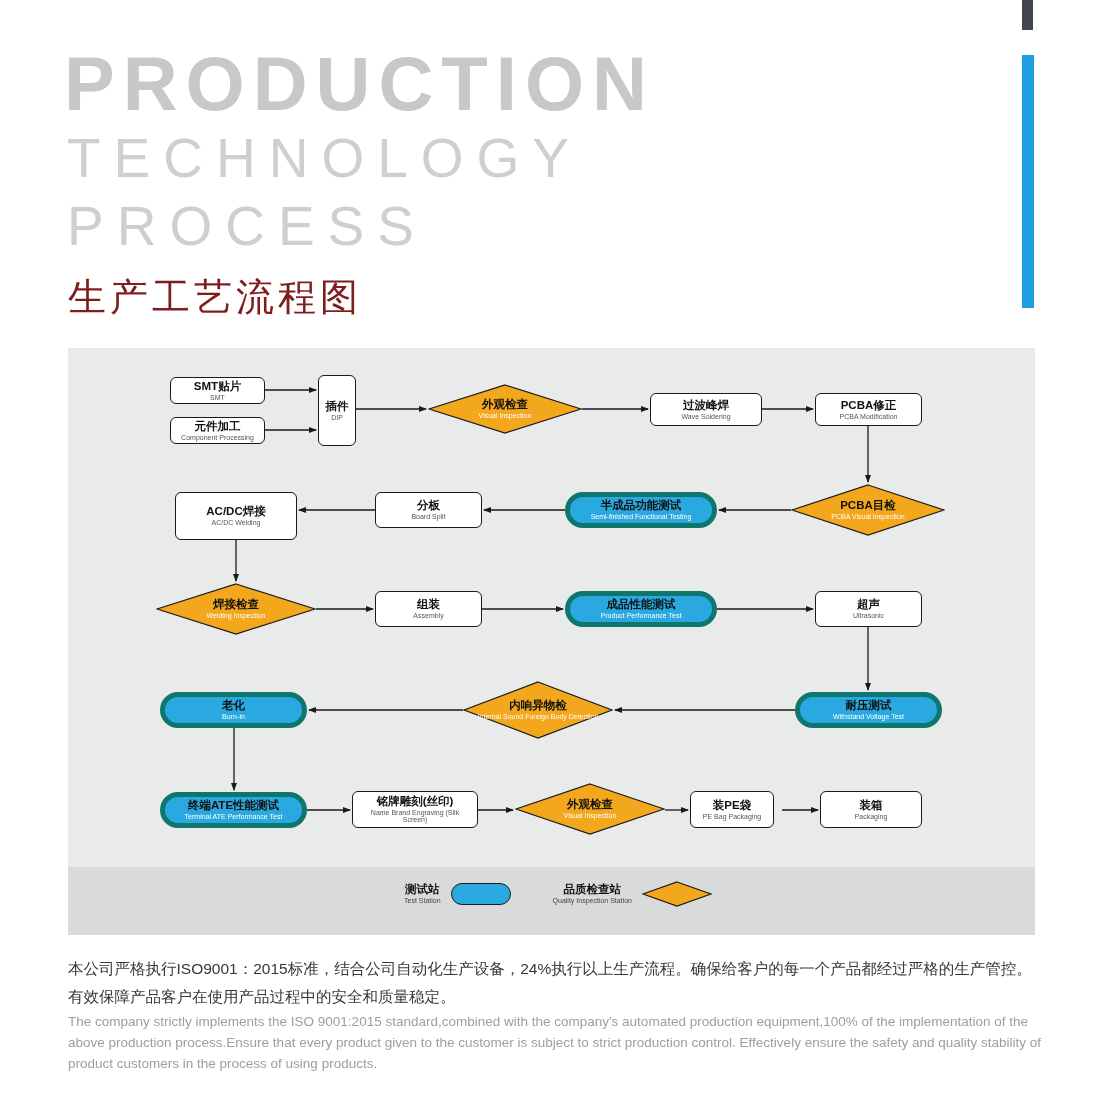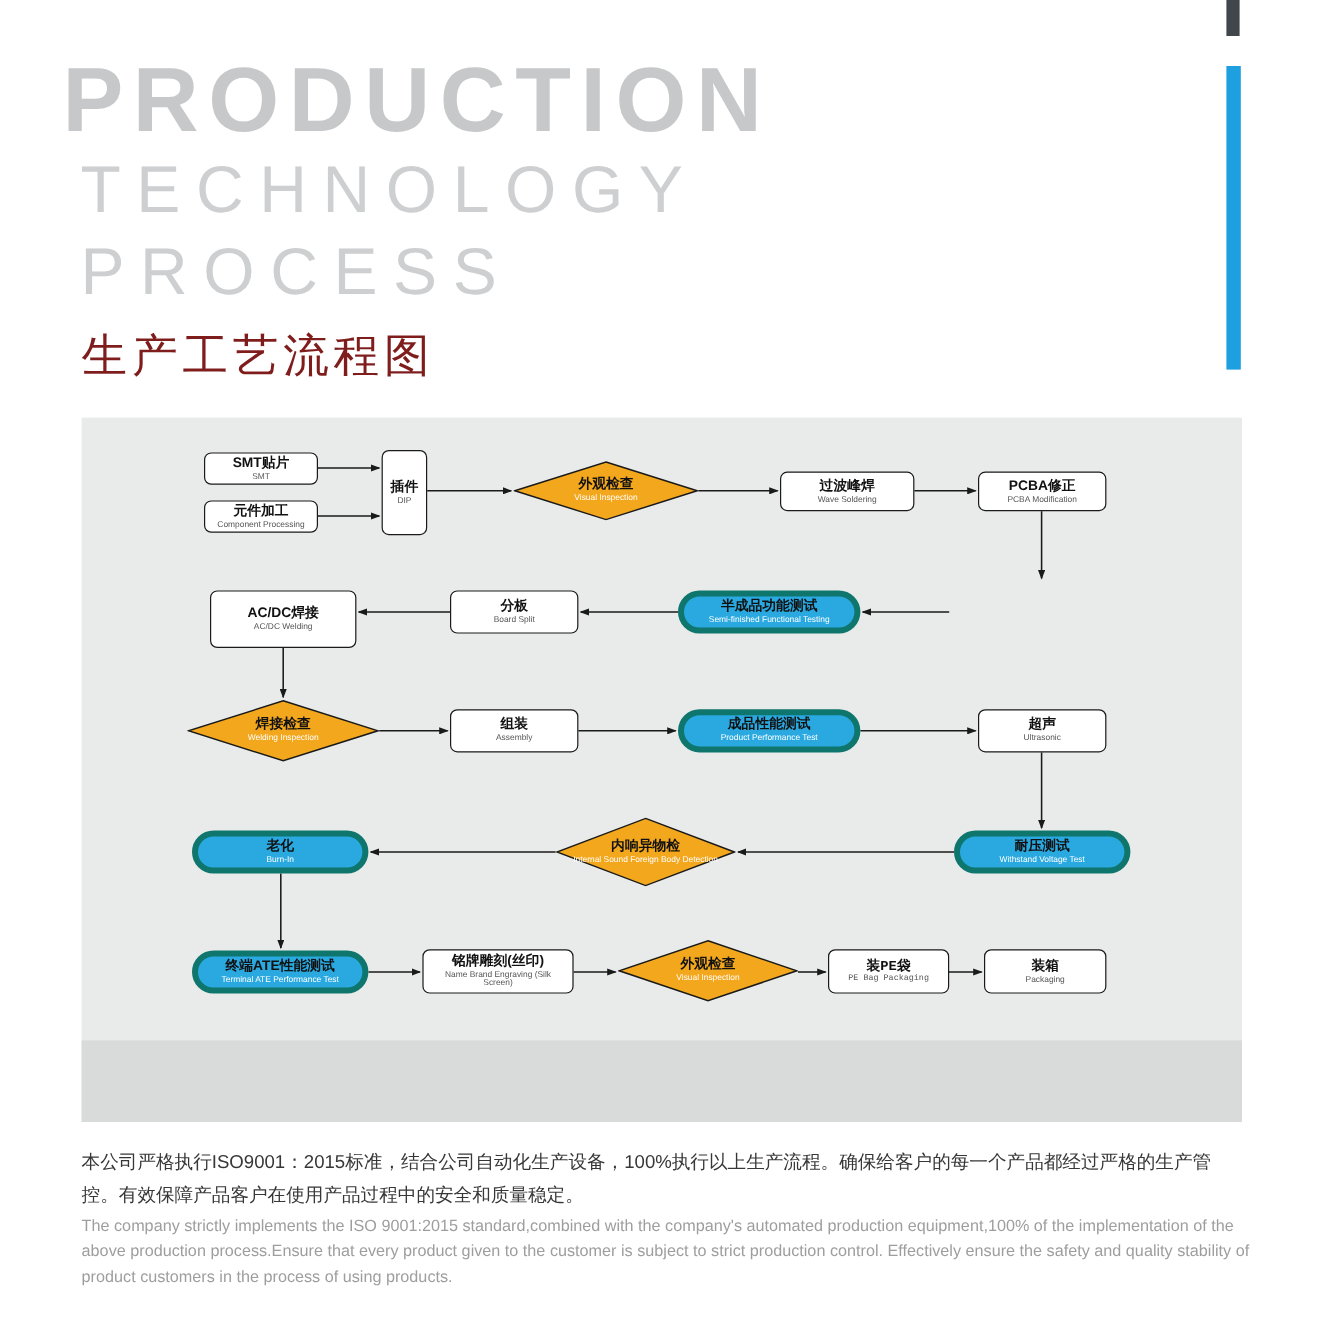--- a/index.html
+++ b/index.html
@@ -1,20 +1,20 @@
 <!DOCTYPE html>
 <html><head>
 <meta charset="utf-8">
 <style>
   * { margin:0; padding:0; box-sizing:border-box; }
   body { font-family:"Liberation Sans","DejaVu Sans",sans-serif; background:#ffffff; }
   .page { position:relative; width:1100px; height:1101px; background:#fff; overflow:hidden; }
 
   
-  .h-production { position:absolute; left:52px; top:46px; font-size:76px; font-weight:bold; letter-spacing:8px; color:#c6c8ca; line-height:1; }
+  .h-production { position:absolute; left:64px; top:46px; font-size:76px; font-weight:bold; letter-spacing:8px; color:#c6c8ca; line-height:1; }
   .h-technology { position:absolute; left:67px; top:131px; font-size:55px; letter-spacing:13px; color:#cdcfd1; line-height:1; }
   .h-process    { position:absolute; left:67px; top:199px; font-size:55px; letter-spacing:13px; color:#cdcfd1; line-height:1; }
   .h-zh         { position:absolute; left:68px; top:277px; font-size:38px; letter-spacing:4px; color:#7f1d1d; font-weight:500; line-height:1.1; }
   .top-dark-bar { position:absolute; left:1022px; top:0; width:11px; height:30px; background:#41464c; }
   .blue-bar     { position:absolute; left:1022px; top:55px; width:12px; height:253px; background:#1e9fe0; }
 
   
   .panel { position:absolute; left:68px; top:348px; width:967px; height:587px; background:#e9eaea; }
   .legend-strip { position:absolute; left:0; bottom:0; width:100%; height:68px; background:#d9dbdb; }
   #flow-arrows { position:absolute; left:0; top:0; z-index:1; }
@@ -121,20 +121,29 @@
             <div class="zh">过波峰焊</div>
             <div class="en">Wave Soldering</div>
           </div>
         </div>
         <div class="node process" style="left: 747px; top: 45px; width: 107px; height: 33px;">
           <div class="node-text">
             <div class="zh">PCBA修正</div>
             <div class="en">PCBA Modification</div>
           </div>
         </div>
+        <div class="node inspection" style="left: 723px; top: 136px; width: 154px; height: 52px;">
+          <svg width="154" height="52" viewBox="0 0 154 52">
+            <polygon points="77,1 153,26 77,51 1,26"></polygon>
+          </svg>
+          <div class="node-text">
+            <div class="zh">PCBA目检</div>
+            <div class="en">PCBA Visual Inspection</div>
+          </div>
+        </div>
         <div class="node test" style="left: 497px; top: 144px; width: 152px; height: 36px;">
           <div class="node-text">
             <div class="zh">半成品功能测试</div>
             <div class="en">Semi-finished Functional Testing</div>
           </div>
         </div>
         <div class="node process" style="left: 307px; top: 144px; width: 107px; height: 36px;">
           <div class="node-text">
             <div class="zh">分板</div>
             <div class="en">Board Split</div>
@@ -208,33 +217,53 @@
         </div>
         <div class="node inspection" style="left: 447px; top: 435px; width: 150px; height: 52px;">
           <svg width="150" height="52" viewBox="0 0 150 52">
             <polygon points="75,1 149,26 75,51 1,26"></polygon>
           </svg>
           <div class="node-text">
             <div class="zh">外观检查</div>
             <div class="en">Visual Inspection</div>
           </div>
         </div>
-        <div class="node process" style="left: 622px; top: 443px; width: 101px; height: 37px; font-family: Liberation Mono, monospace;">
+        <div class="node process" style="left: 622px; top: 443px; width: 84px; height: 37px;">
           <div class="node-text">
             <div class="zh">装PE袋</div>
             <div class="en">PE Bag Packaging</div>
           </div>
         </div>
         <div class="node process" style="left: 752px; top: 443px; width: 102px; height: 37px;">
           <div class="node-text">
             <div class="zh">装箱</div>
             <div class="en">Packaging</div>
           </div>
         </div>
       </div>
 
     <div class="legend-strip"></div>
+    <div class="legend">
+      <div class="legend-item">
+        <div class="legend-label">
+          <div class="zh">测试站</div>
+          <div class="en">Test Station</div>
+        </div>
+        <div class="legend-pill"></div>
+      </div>
+      <div class="legend-item">
+        <div class="legend-label">
+          <div class="zh">品质检查站</div>
+          <div class="en">Quality Inspection Station</div>
+        </div>
+        <div class="legend-diamond">
+          <svg width="70" height="26" viewBox="0 0 70 26">
+              <polygon points="35,1 69,13 35,25 1,13"></polygon>
+            </svg>
+        </div>
+      </div>
+    </div>
   </div>
 
-  <div class="footer-zh">本公司严格执行ISO9001：2015标准，结合公司自动化生产设备，100%执行以上生产流程。确保给客户的每一个产品都经过严格的生产管控。有效保障产品客户在使用产品过程中的安全和质量稳定。</div>
+  <div class="footer-zh">本公司严格执行ISO9001：2015标准，结合公司自动化生产设备，24%执行以上生产流程。确保给客户的每一个产品都经过严格的生产管控。有效保障产品客户在使用产品过程中的安全和质量稳定。</div>
   <div class="footer-en">The company strictly implements the ISO 9001:2015 standard,combined with the company's automated production equipment,100% of the implementation of the above production process.Ensure that every product given to the customer is subject to strict production control. Effectively ensure the safety and quality stability of product customers in the process of using products.</div>
 
 </div>
 
 </body></html>

